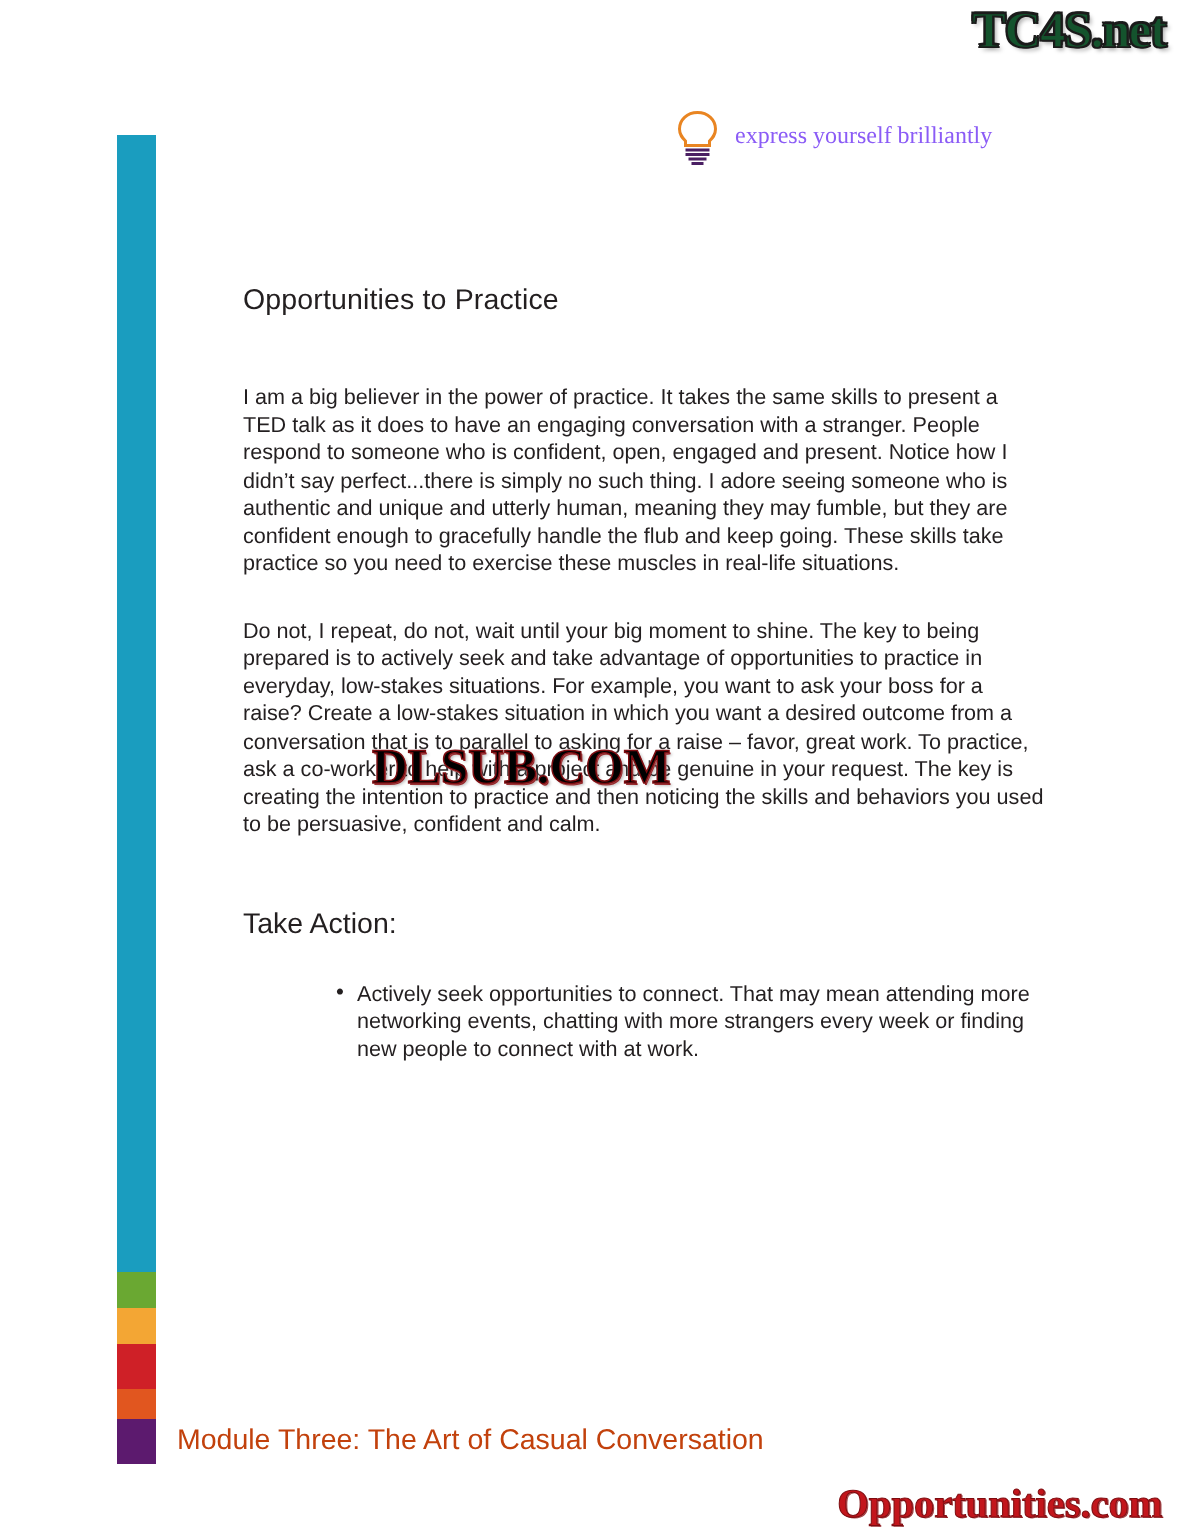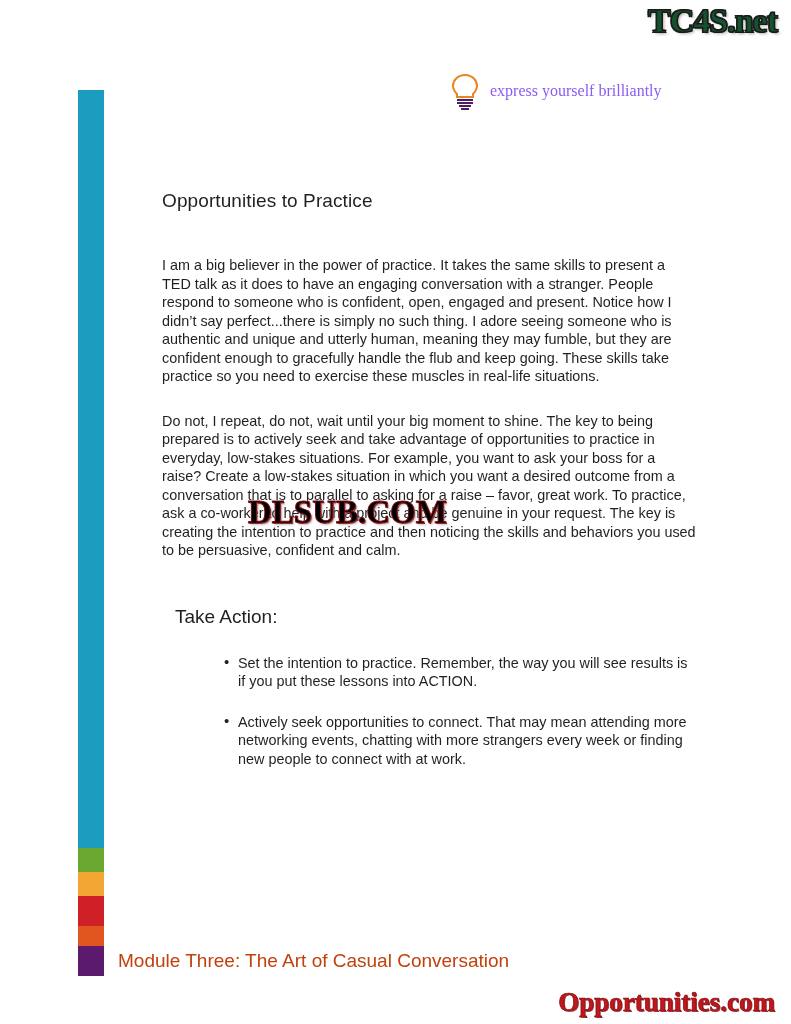--- a/index.html
+++ b/index.html
@@ -138,21 +138,21 @@
   }
   p.body {
     font-size: 14.4px;
     line-height: 18.5px;
     margin: 0 0 26px 0;
     color: #231f20;
   }
   h2.action {
     font-size: 19px;
     font-weight: normal;
-    margin: 46px 0 26px 13px;
+    margin: 46px 0 26px 0;
     color: #231f20;
   }
   ul.bullets {
     margin: 0;
     padding-left: 62px;
     list-style: none;
   }
   ul.bullets li {
     position: relative;
     font-size: 14.4px;
@@ -200,21 +200,20 @@
 
 <div class="content">
   <h1 class="doc-title">Opportunities to Practice</h1>
 
   <p class="body">I am a big believer in the power of practice.  It takes the same skills to present a TED talk as it does to have an engaging conversation with a stranger.  People respond to someone who is confident, open, engaged and present.  Notice how I didn’t say perfect...there is simply no such thing.  I adore seeing someone who is authentic and unique and utterly human, meaning they may fumble, but they are confident enough to gracefully handle the flub and keep going.  These skills take practice so you need to exercise these muscles in real-life situations.</p>
   <p class="body">Do not, I repeat, do not, wait until your big moment to shine.  The key to being prepared is to actively seek and take advantage of opportunities to practice in everyday, low-stakes situations.  For example, you want to ask your boss for a raise? Create a low-stakes situation in which you want a desired outcome from a conversation that is to parallel to asking for a raise – favor, great work.  To practice, ask a co-worker to help with a project and be genuine in your request.  The key is creating the intention to practice and then noticing the skills and behaviors you used to be persuasive, confident and calm.</p>
 
   <h2 class="action">Take Action:</h2>
 
   <ul class="bullets">
-    <li>Set the intention to practice.  Remember, the way you will see results is if you put these lessons into ACTION.</li>
     <li>Actively seek opportunities to connect.  That may mean attending more networking events, chatting with more strangers every week or finding new people to connect with at work.</li>
   </ul>
 </div>
 
 <div class="footer">Module Three: The Art of Casual Conversation</div>
 
 <div class="wm-top">TC4S.net</div>
 <div class="wm-mid">DLSUB.COM</div>
 <div class="wm-bottom">Opportunities.com</div>
 

